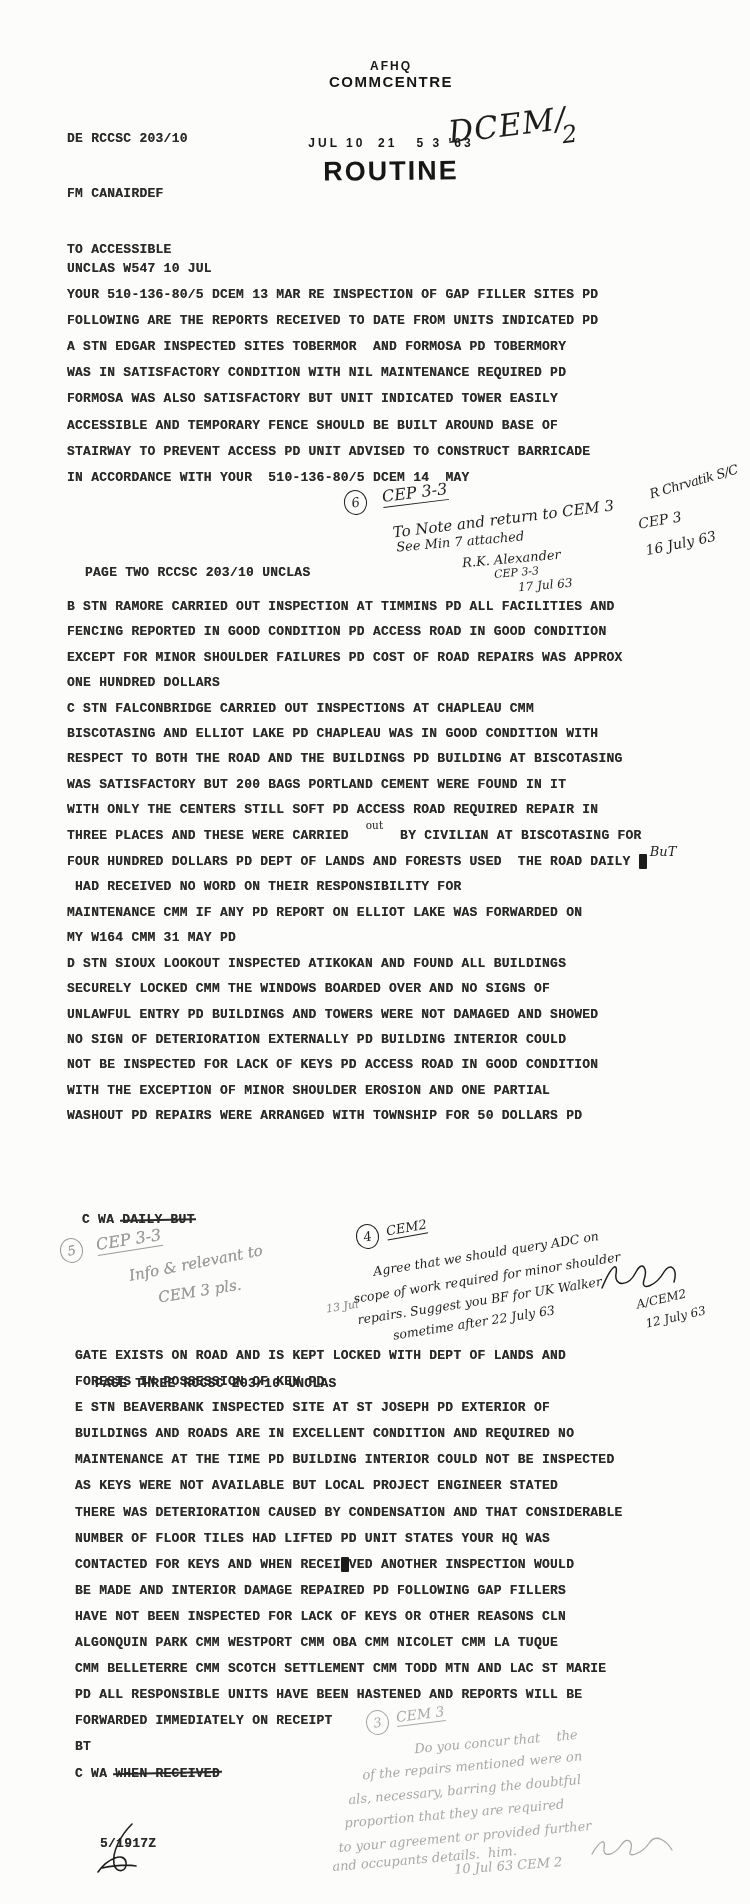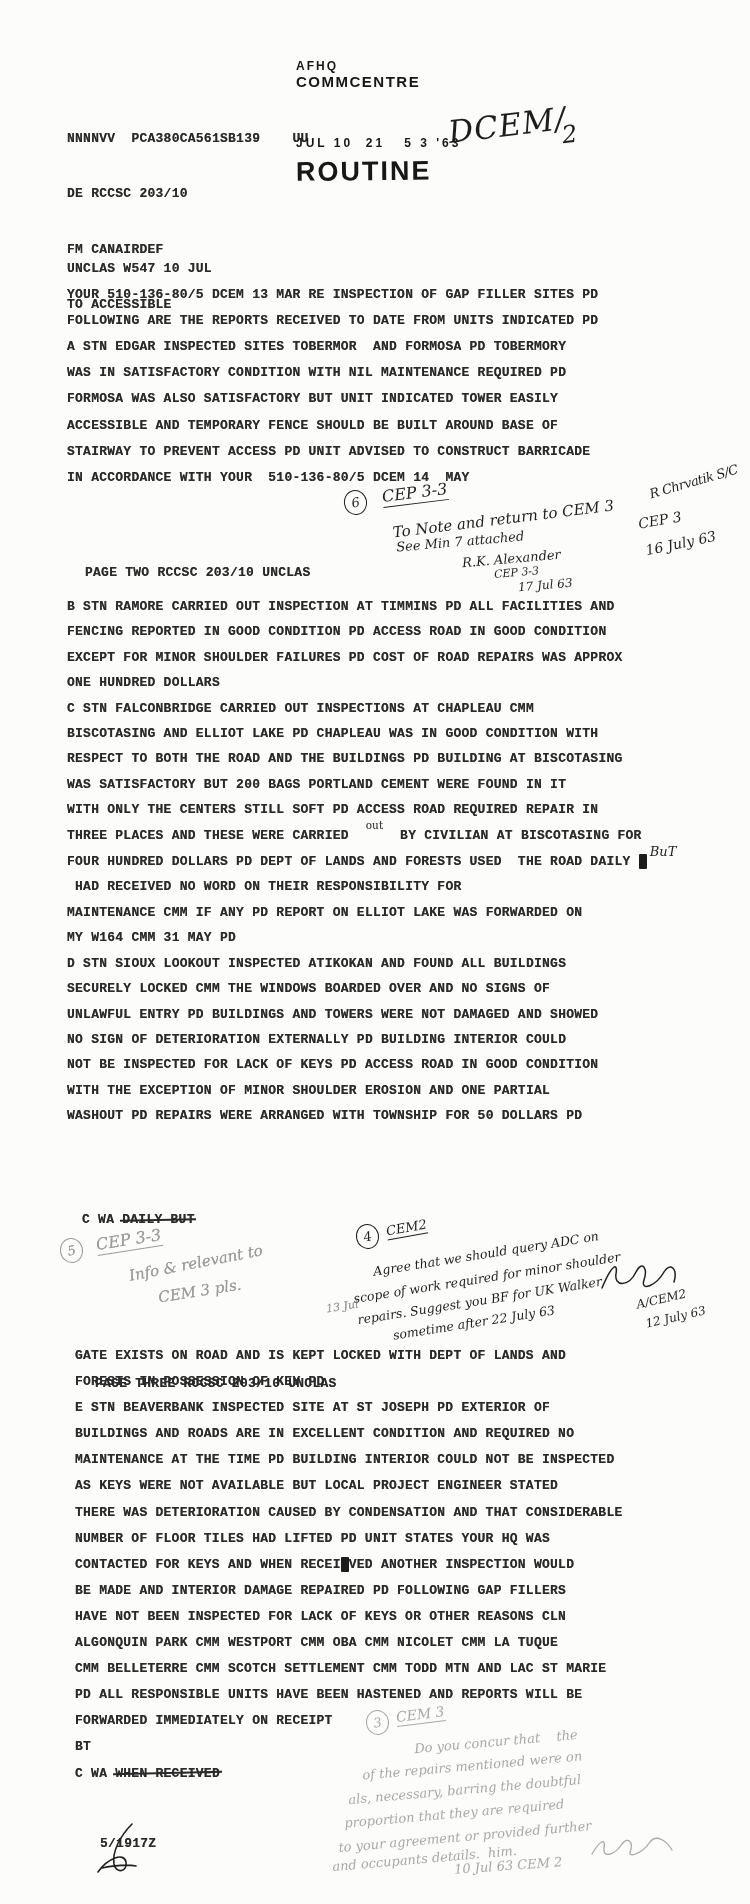--- a/index.html
+++ b/index.html
@@ -14,21 +14,21 @@
   .lh25 .tline{line-height:25.4px;}
   .lh25h .tline{line-height:25.3px;}
   .seg-strike{position:relative;margin-top:28px;}
   .seg-strike::after{content:"";position:absolute;left:-2px;right:-2px;top:46%;height:2px;background:#2a2a2a;transform:rotate(-1.2deg);}
   .seg-blotch{background:#1c1c1c;color:#1c1c1c;border-radius:1px;}
   .seg-hand{font-family:"DejaVu Serif",serif;font-style:italic;font-weight:400;font-size:13px;
         position:relative;top:-9px;letter-spacing:0;color:#222;margin-left:3px;text-shadow:none;}
   .seg-hand-sm{font-family:"DejaVu Serif",serif;font-weight:400;font-size:10.5px;
         position:relative;top:-10px;letter-spacing:0;color:#222;margin:0 17px;text-shadow:none;}
   
-  .stamp{position:absolute;left:296px;top:60px;width:190px;color:#171717;
+  .stamp{position:absolute;left:296px;top:60px;width:190px;text-align:center;color:#171717;
         font-family:"Liberation Sans",sans-serif;font-weight:700;}
   .stamp .s1{font-size:12px;letter-spacing:2px;line-height:13px;}
   .stamp .s2{font-size:15px;letter-spacing:1.5px;line-height:17px;}
   .stamp .s3{font-size:12px;letter-spacing:3px;line-height:26px;white-space:pre;margin-top:40px;}
   .stamp .s4{font-size:27px;letter-spacing:2px;line-height:30px;transform:rotate(-0.5deg);
         font-stretch:condensed;}
   
   .hand{position:absolute;font-family:"DejaVu Serif",serif;font-style:italic;white-space:pre;}
   .ink{color:#1f1f1f;}
   .pencil{color:#9b9b9b;text-shadow:0 0 0.6px rgba(150,150,150,0.8);}
@@ -41,21 +41,20 @@
   .dcem .sub{display:inline-block;font-size:24px;transform:translate(-6px,14px);}
   svg.squig{position:absolute;overflow:visible;}
   svg.squig path{fill:none;stroke-linecap:round;}
 </style>
 </head>
 <body>
 
 <div id="page">
 
   <div class="typedblock lh25h" style="left:67px;top:96px;">
-    <div class="tline">NNNNVV  PCA380CA561SB139    UU</div>
     <div class="tline">DE RCCSC 203/10</div>
     <div class="tline">FM CANAIRDEF</div>
     <div class="tline">TO ACCESSIBLE</div>
   </div>
 
   <div class="stamp">
     <div class="s1">AFHQ</div>
     <div class="s2">COMMCENTRE</div>
     <div class="s3">JUL 10  21   5 3 '63</div>
     <div class="s4">ROUTINE</div>

